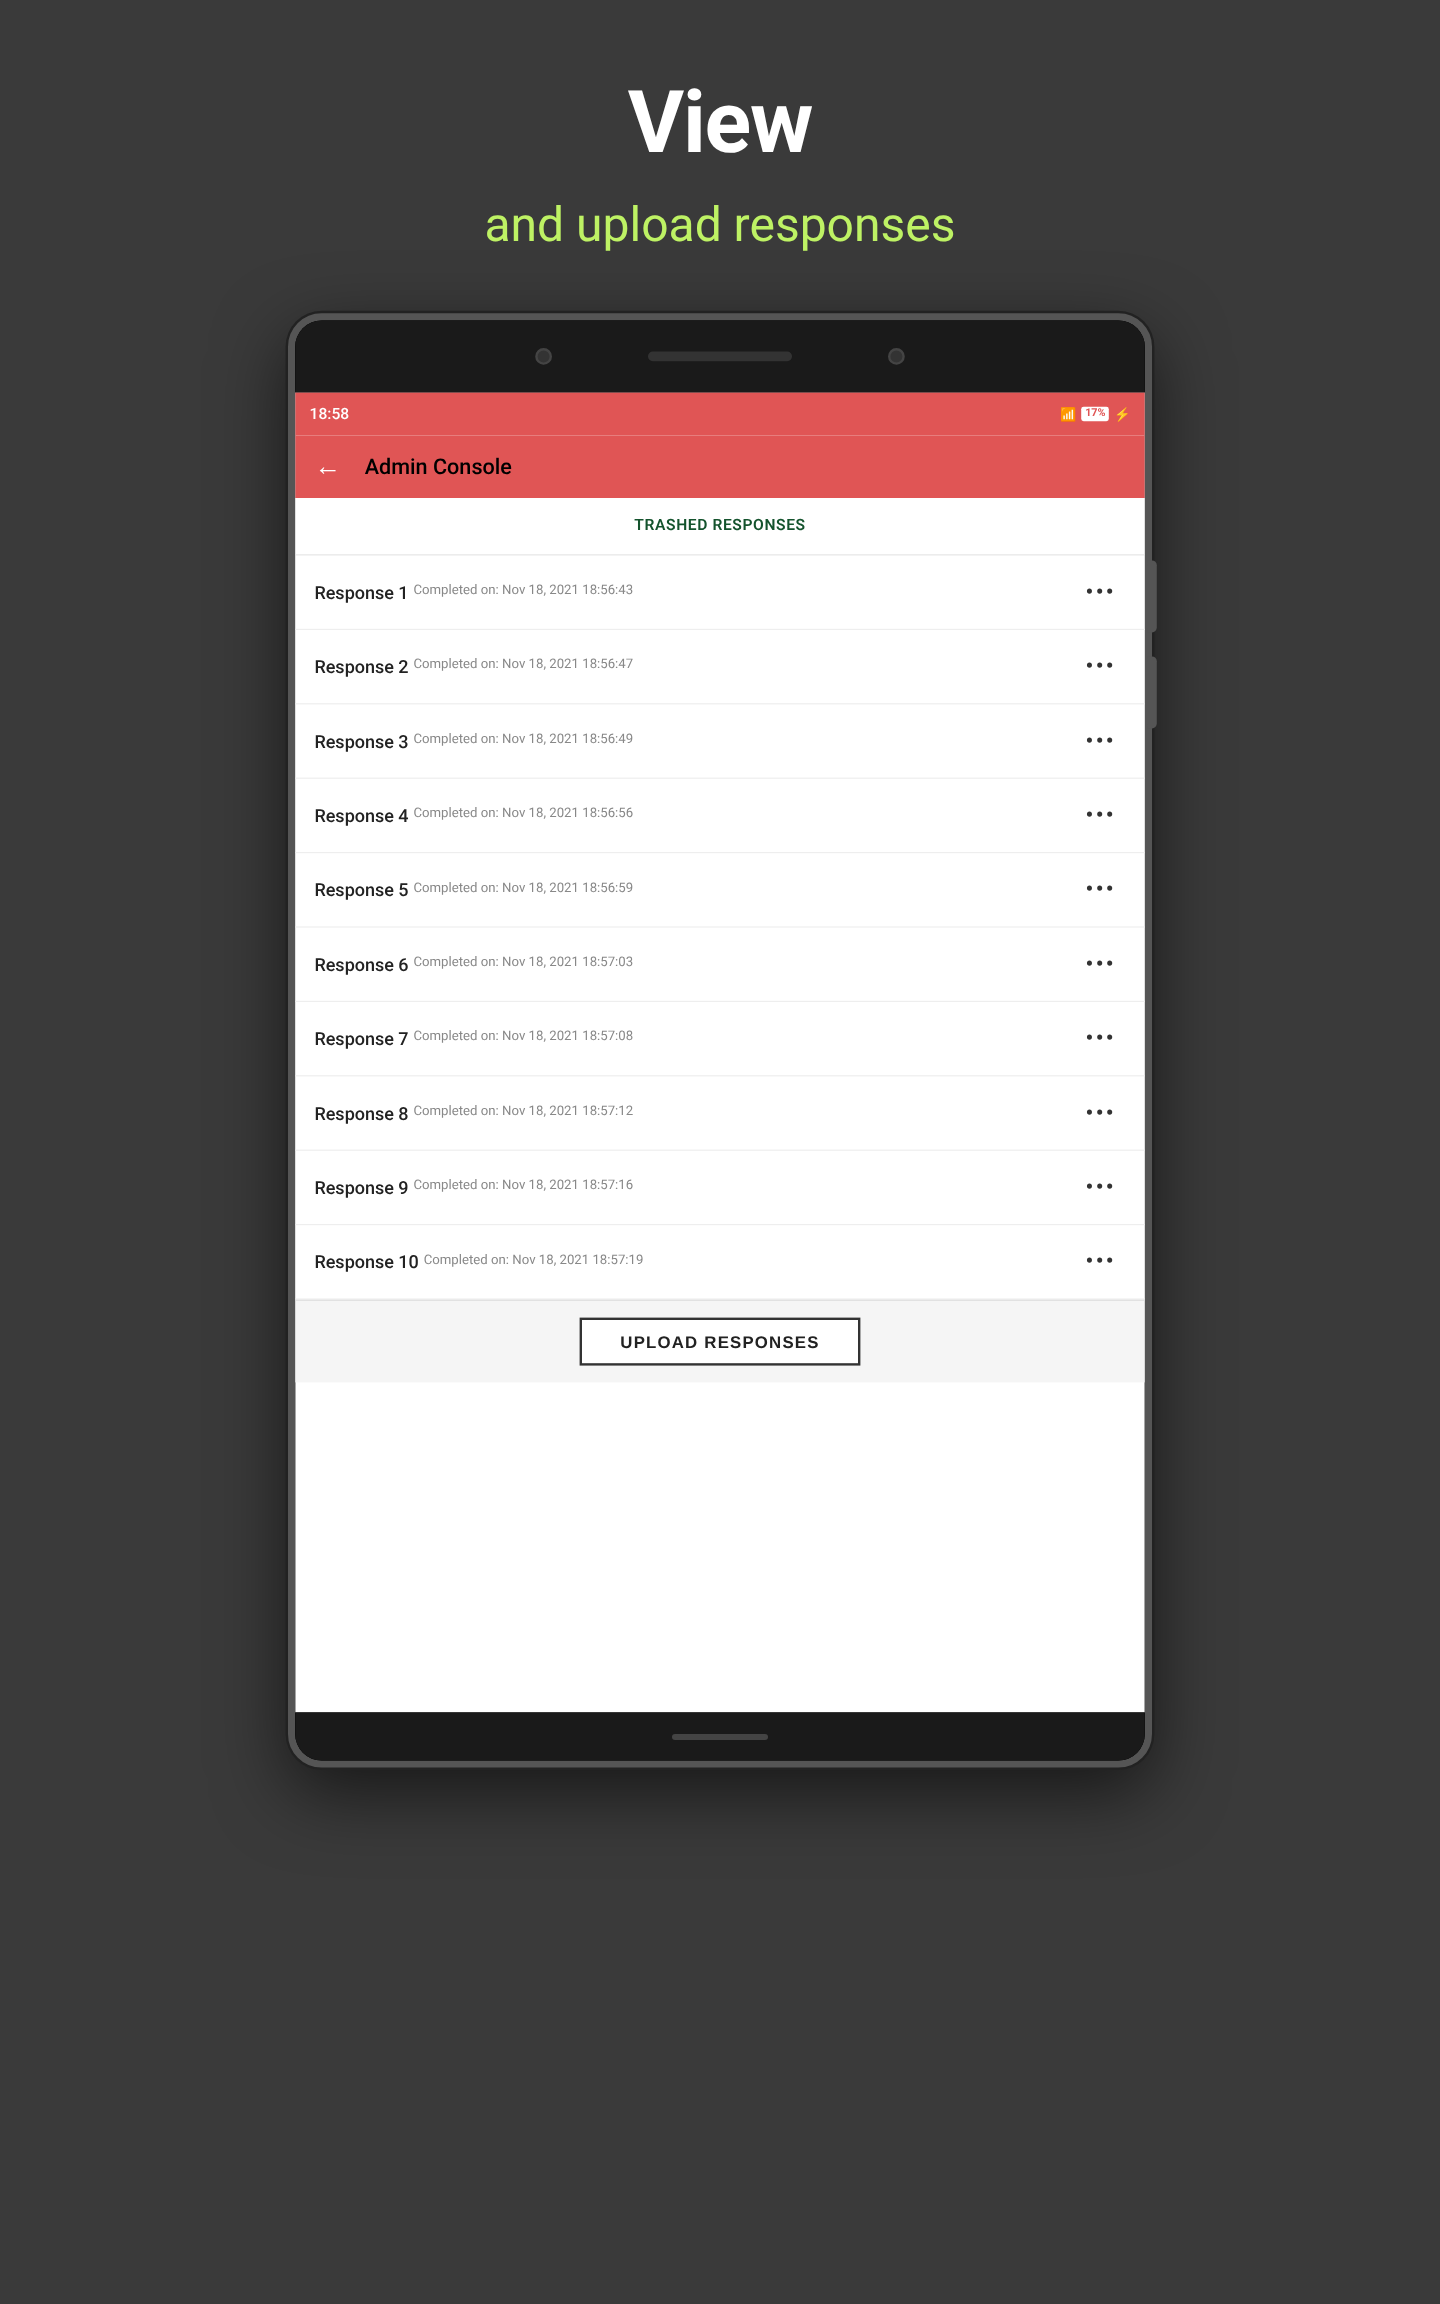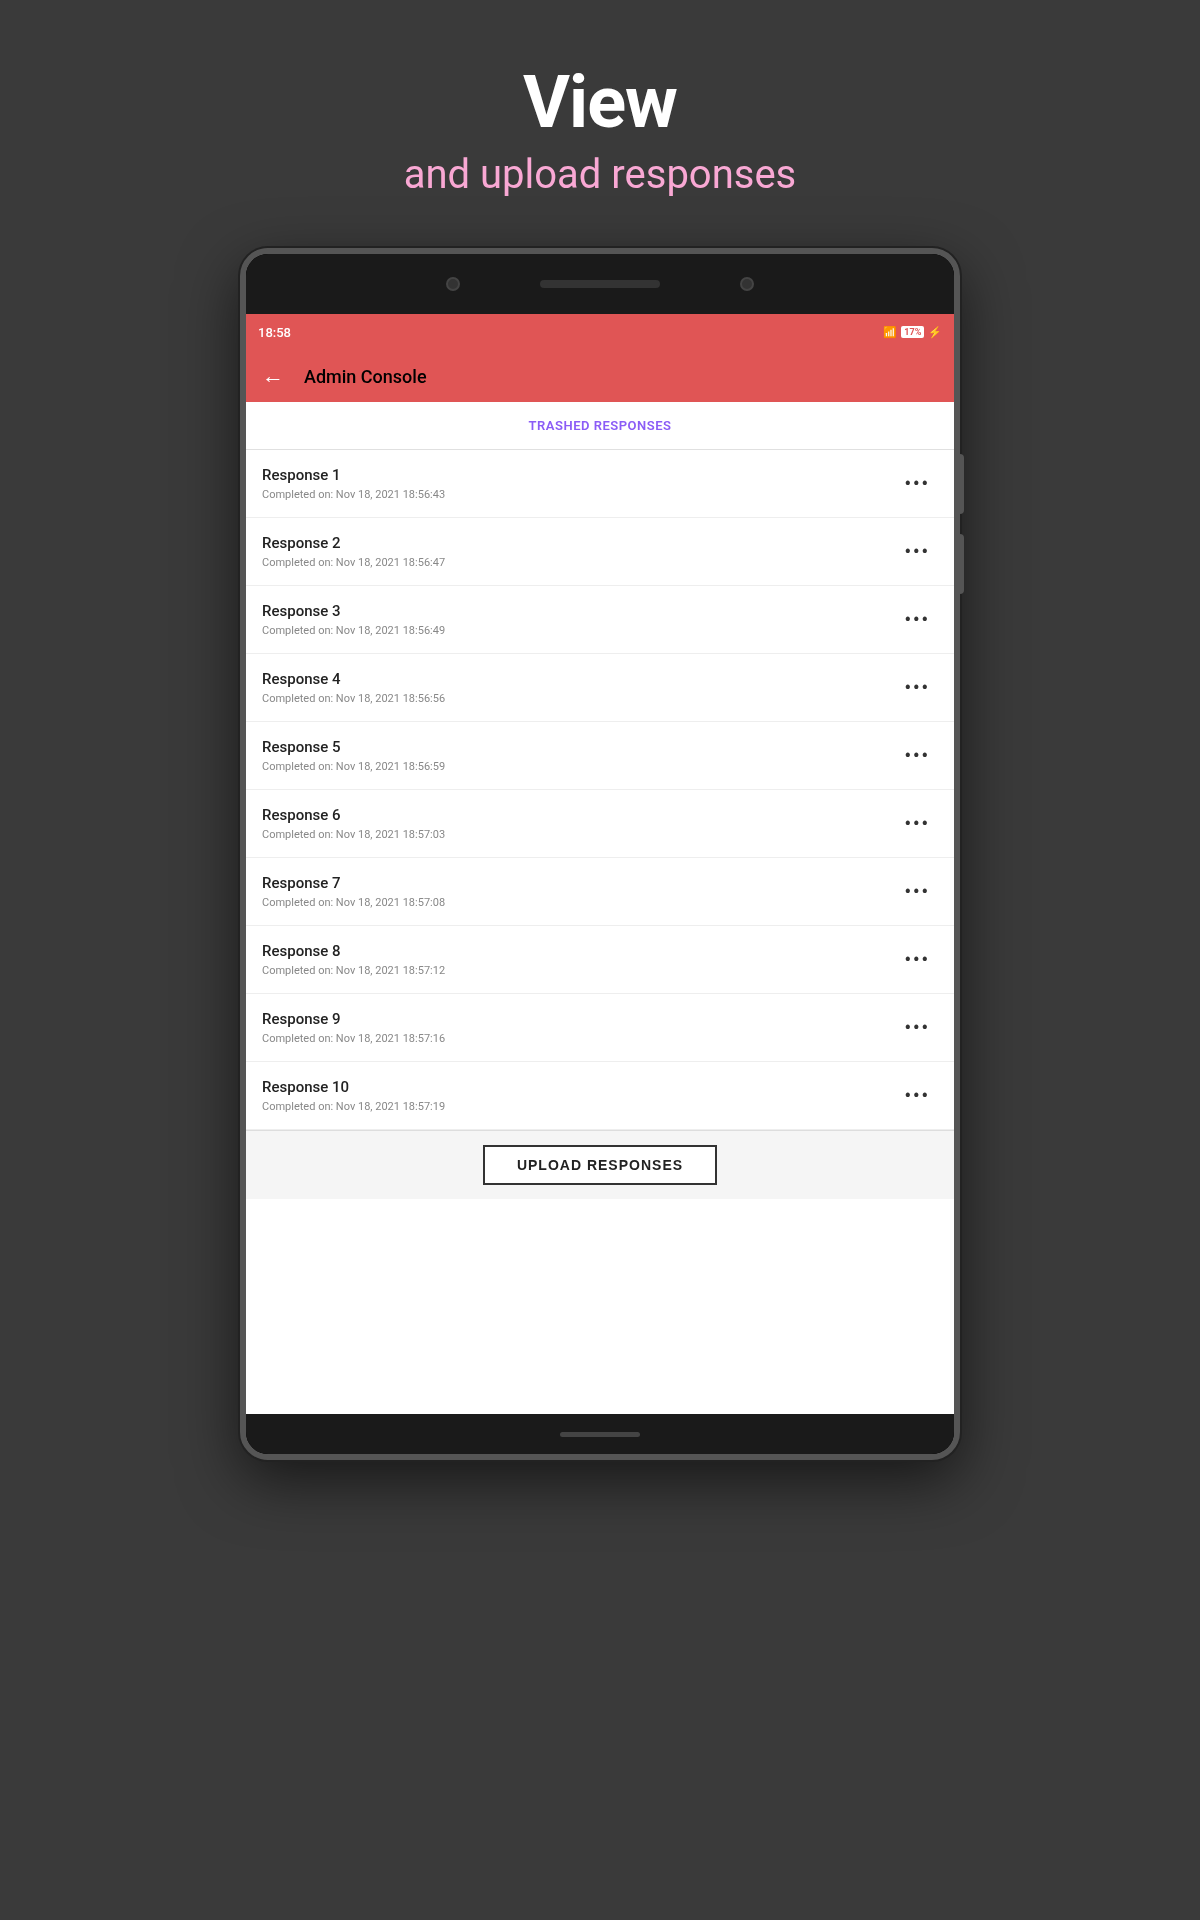--- a/index.html
+++ b/index.html
@@ -22,24 +22,24 @@
     }
 
     .hero-title {
       color: #ffffff;
       font-size: 72px;
       font-weight: 700;
       letter-spacing: -1px;
     }
 
     .hero-subtitle {
-      color: #f9a8d4;
+      color: #bef264;
       font-size: 40px;
       font-weight: 400;
-      margin-top: 6px;
+      margin-top: 19px;
       text-align: center;
     }
 
     
     .tablet-wrapper {
       position: relative;
       width: 720px;
       background: #2a2a2a;
       border-radius: 28px;
       border: 6px solid #555;
@@ -168,21 +168,21 @@
       border-bottom: 1px solid #e0e0e0;
     }
 
     .tab {
       flex: 1;
       padding: 16px 10px;
       text-align: center;
       font-size: 13px;
       font-weight: 600;
       letter-spacing: 0.5px;
-      color: #8b5cf6;
+      color: #14532d;
       cursor: pointer;
       position: relative;
     }
 
     .tab.active {
       color: #222;
     }
 
     .tab.active::after {
       content: '';
@@ -202,21 +202,21 @@
     .response-item {
       display: flex;
       align-items: center;
       justify-content: space-between;
       padding: 16px 16px;
       border-bottom: 1px solid #eeeeee;
     }
 
     .response-info {
       display: flex;
-      flex-direction: column;
+      flex-direction: row;
       gap: 4px;
     }
 
     .response-name {
       font-size: 15px;
       font-weight: 500;
       color: #222;
     }
 
     .response-date {

